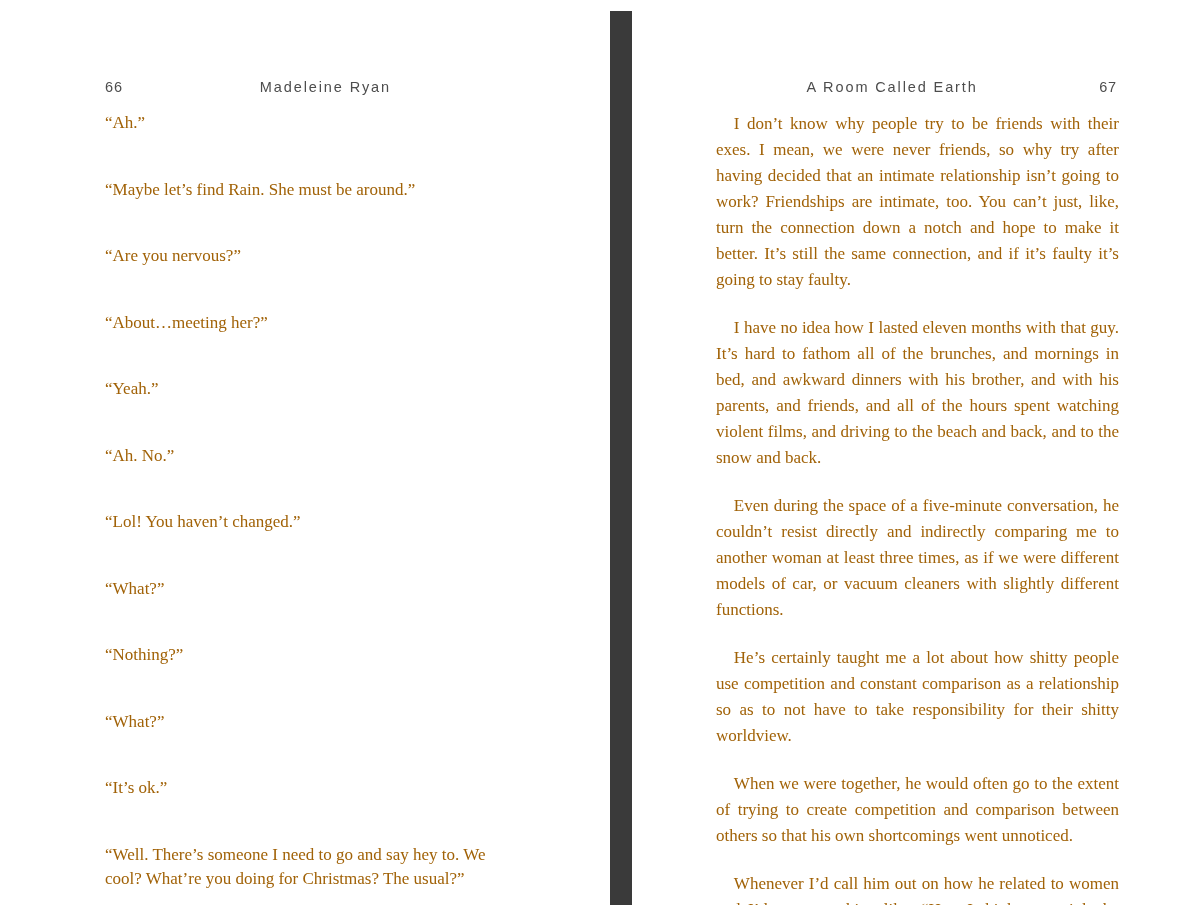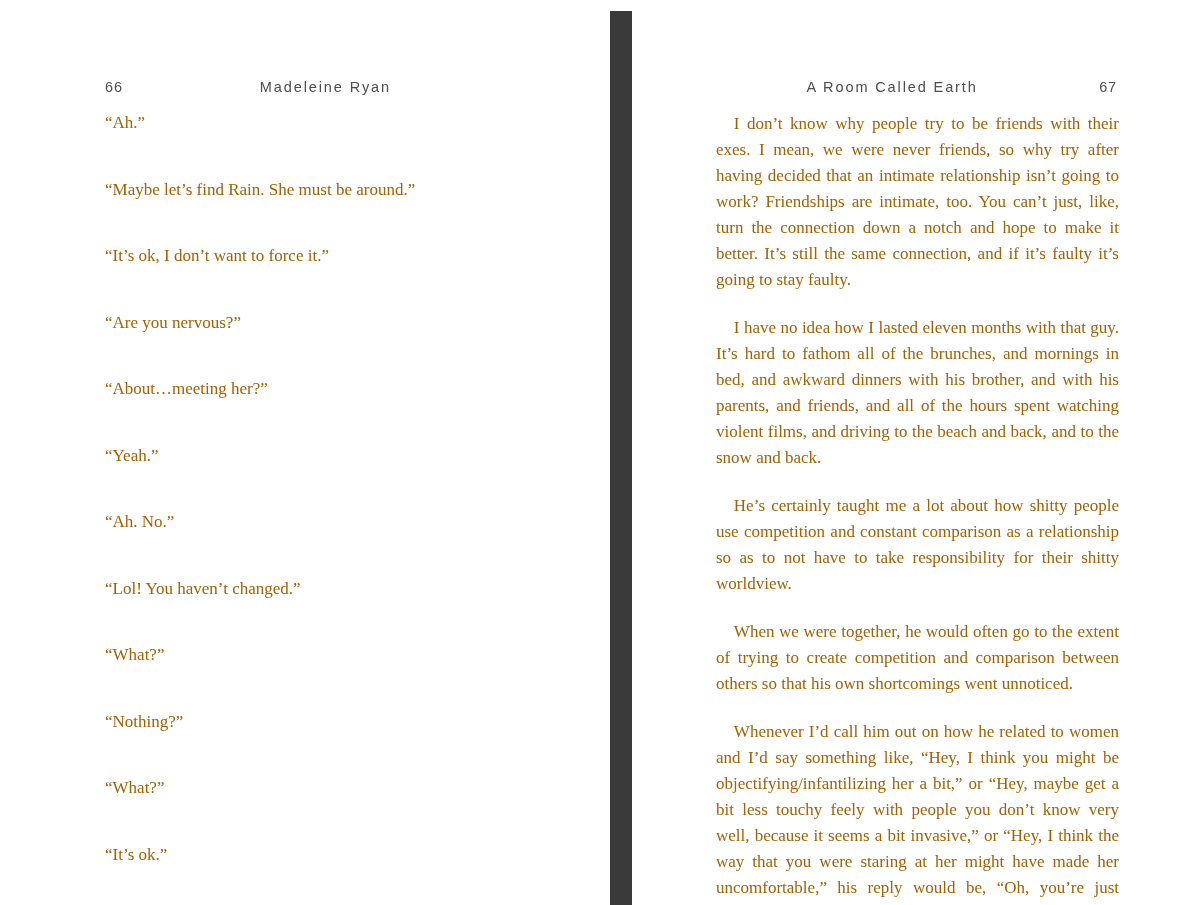--- a/index.html
+++ b/index.html
@@ -77,44 +77,45 @@
 <div class="spread">
 
   <div class="page page-left">
     <div class="running-head-row">
       <span class="folio">66</span>
       <span class="running-head">Madeleine Ryan</span>
     </div>
     <div class="text-block">
       <p class="dialogue-line">“Ah.”</p>
       <p class="dialogue-line">“Maybe let’s find Rain. She must be around.”</p>
-      <p class="dialogue-line">“It’s ok, I don’t want to force it.”</p>
       <p class="dialogue-line">“Are you nervous?”</p>
       <p class="dialogue-line">“About…meeting her?”</p>
       <p class="dialogue-line">“Yeah.”</p>
       <p class="dialogue-line">“Ah. No.”</p>
       <p class="dialogue-line">“Lol! You haven’t changed.”</p>
       <p class="dialogue-line">“What?”</p>
       <p class="dialogue-line">“Nothing?”</p>
       <p class="dialogue-line">“What?”</p>
       <p class="dialogue-line">“It’s ok.”</p>
+      <p class="dialogue-line">“Well. There’s someone I need to go and say hey to. We cool? What’re you doing for Christmas? The usual?”</p>
       <p class="dialogue-line">“Yeah. The usual.”</p>
       <p class="dialogue-line">“Ok, well. Have a merry one.”</p>
     </div>
   </div>
 
   <div class="gutter-divider"></div>
 
   <div class="page page-right">
     <div class="running-head-row">
       <span class="running-head">A Room Called Earth</span>
       <span class="folio">67</span>
     </div>
     <div class="text-block">
       <p class="prose-para">I don’t know why people try to be friends with their exes. I mean, we were never friends, so why try after having decided that an intimate relationship isn’t going to work? Friendships are intimate, too. You can’t just, like, turn the connection down a notch and hope to make it better. It’s still the same connection, and if it’s faulty it’s going to stay faulty.</p>
       <p class="prose-para">I have no idea how I lasted eleven months with that guy. It’s hard to fathom all of the brunches, and mornings in bed, and awkward dinners with his brother, and with his parents, and friends, and all of the hours spent watching violent films, and driving to the beach and back, and to the snow and back.</p>
+      <p class="prose-para">Even during the space of a five-minute conversation, he couldn’t resist directly and indirectly comparing me to another woman at least three times, as if we were different models of car, or vacuum cleaners with slightly different functions.</p>
       <p class="prose-para">He’s certainly taught me a lot about how shitty people use competition and constant comparison as a relationship so as to not have to take responsibility for their shitty worldview.</p>
       <p class="prose-para">When we were together, he would often go to the extent of trying to create competition and comparison between others so that his own shortcomings went unnoticed.</p>
       <p class="prose-para">Whenever I’d call him out on how he related to women and I’d say something like, “Hey, I think you might be objectifying/infantilizing her a bit,” or “Hey, maybe get a bit less touchy feely with people you don’t know very well, because it seems a bit invasive,” or “Hey, I think the way that you were staring at her might have made her uncomfortable,” his reply would be, “Oh, you’re just jealous that I’m talking to her,” or “Oh, you’re</p>
     </div>
   </div>
 
 </div>
 
 </body></html>

